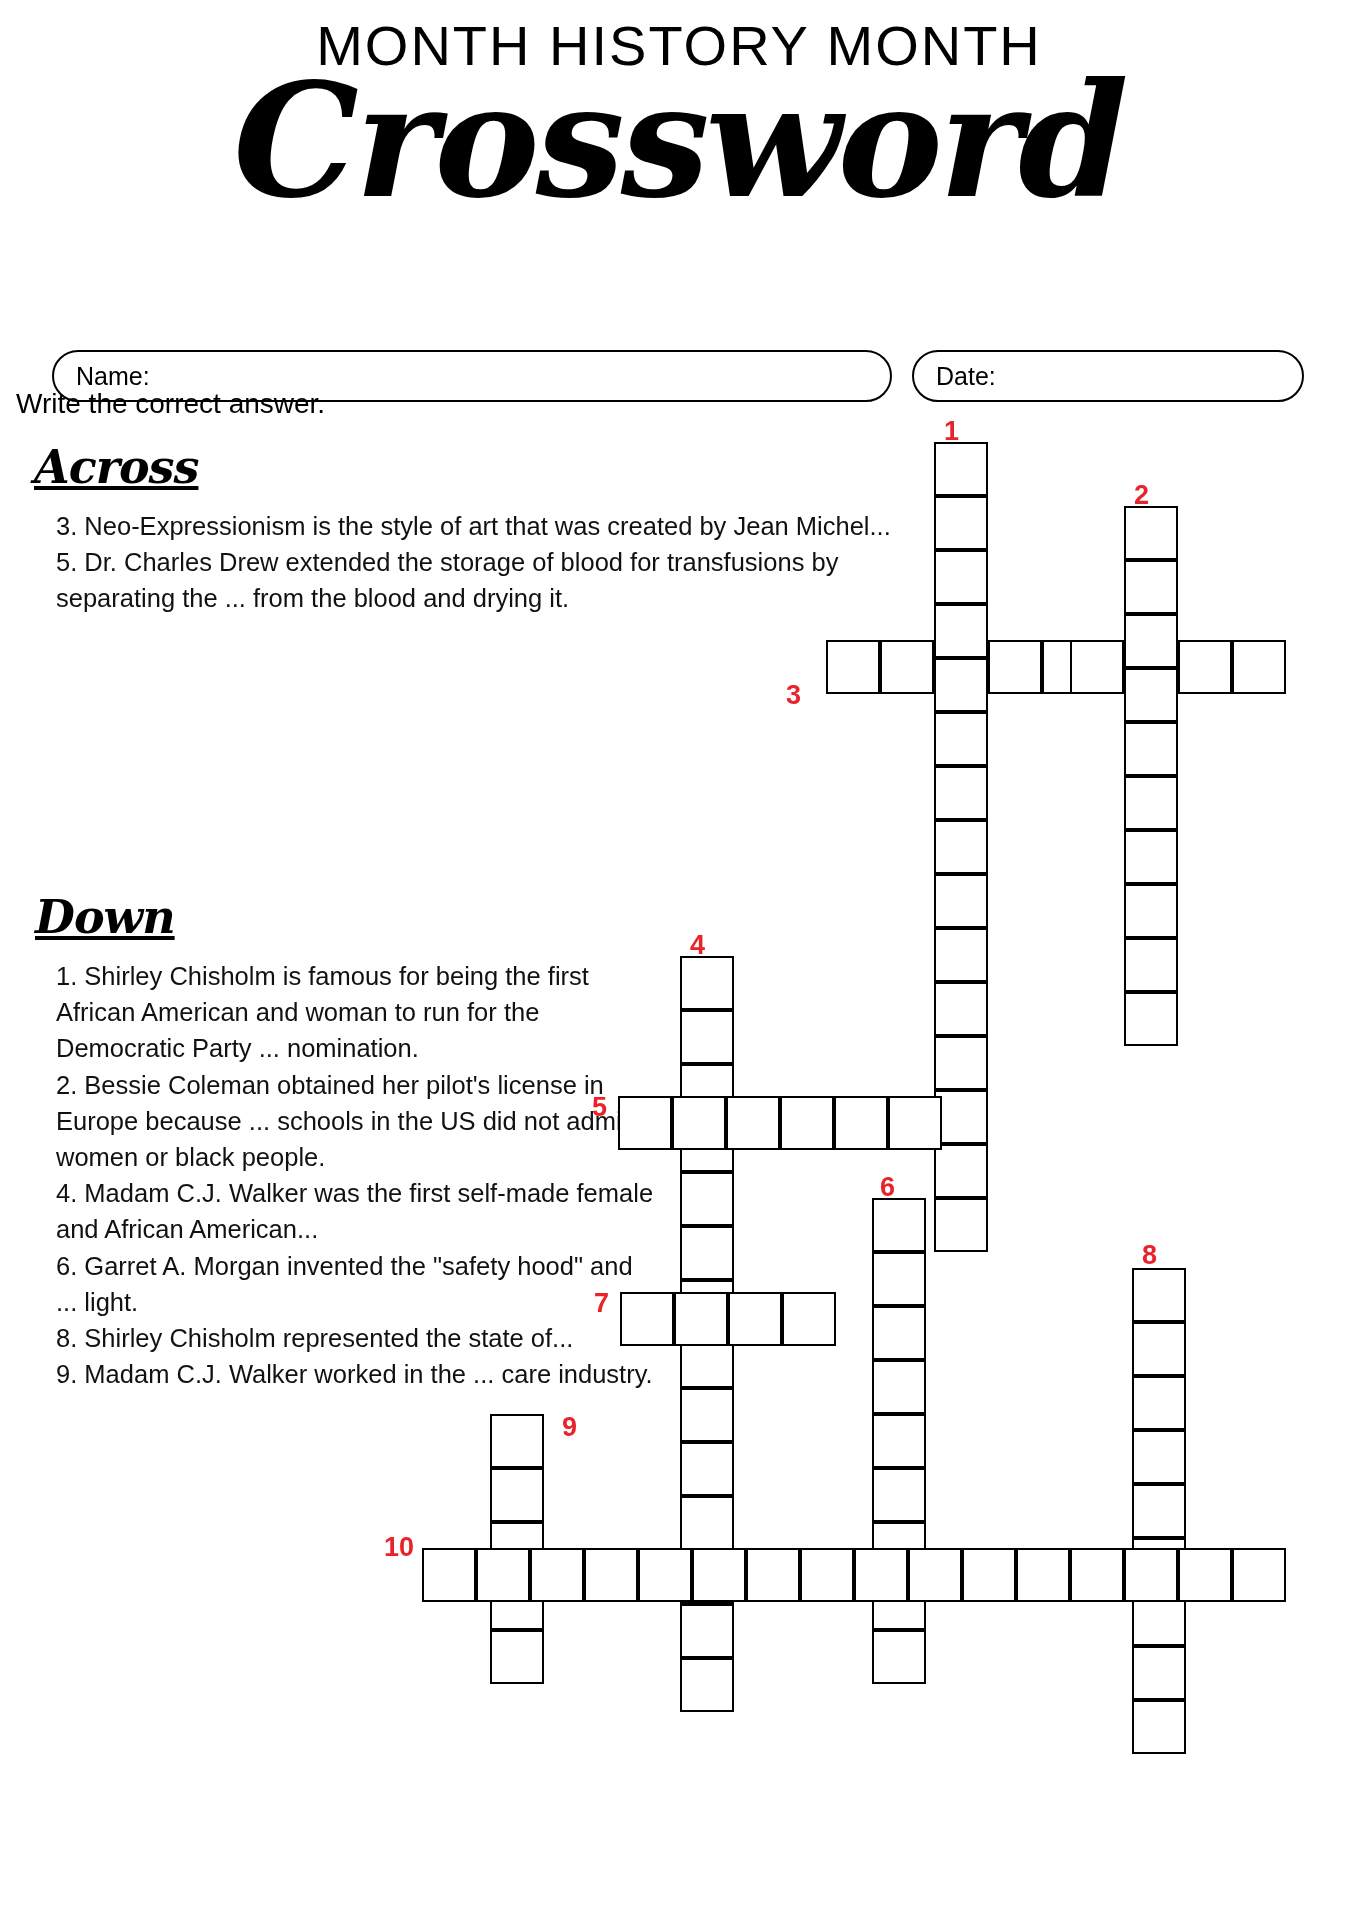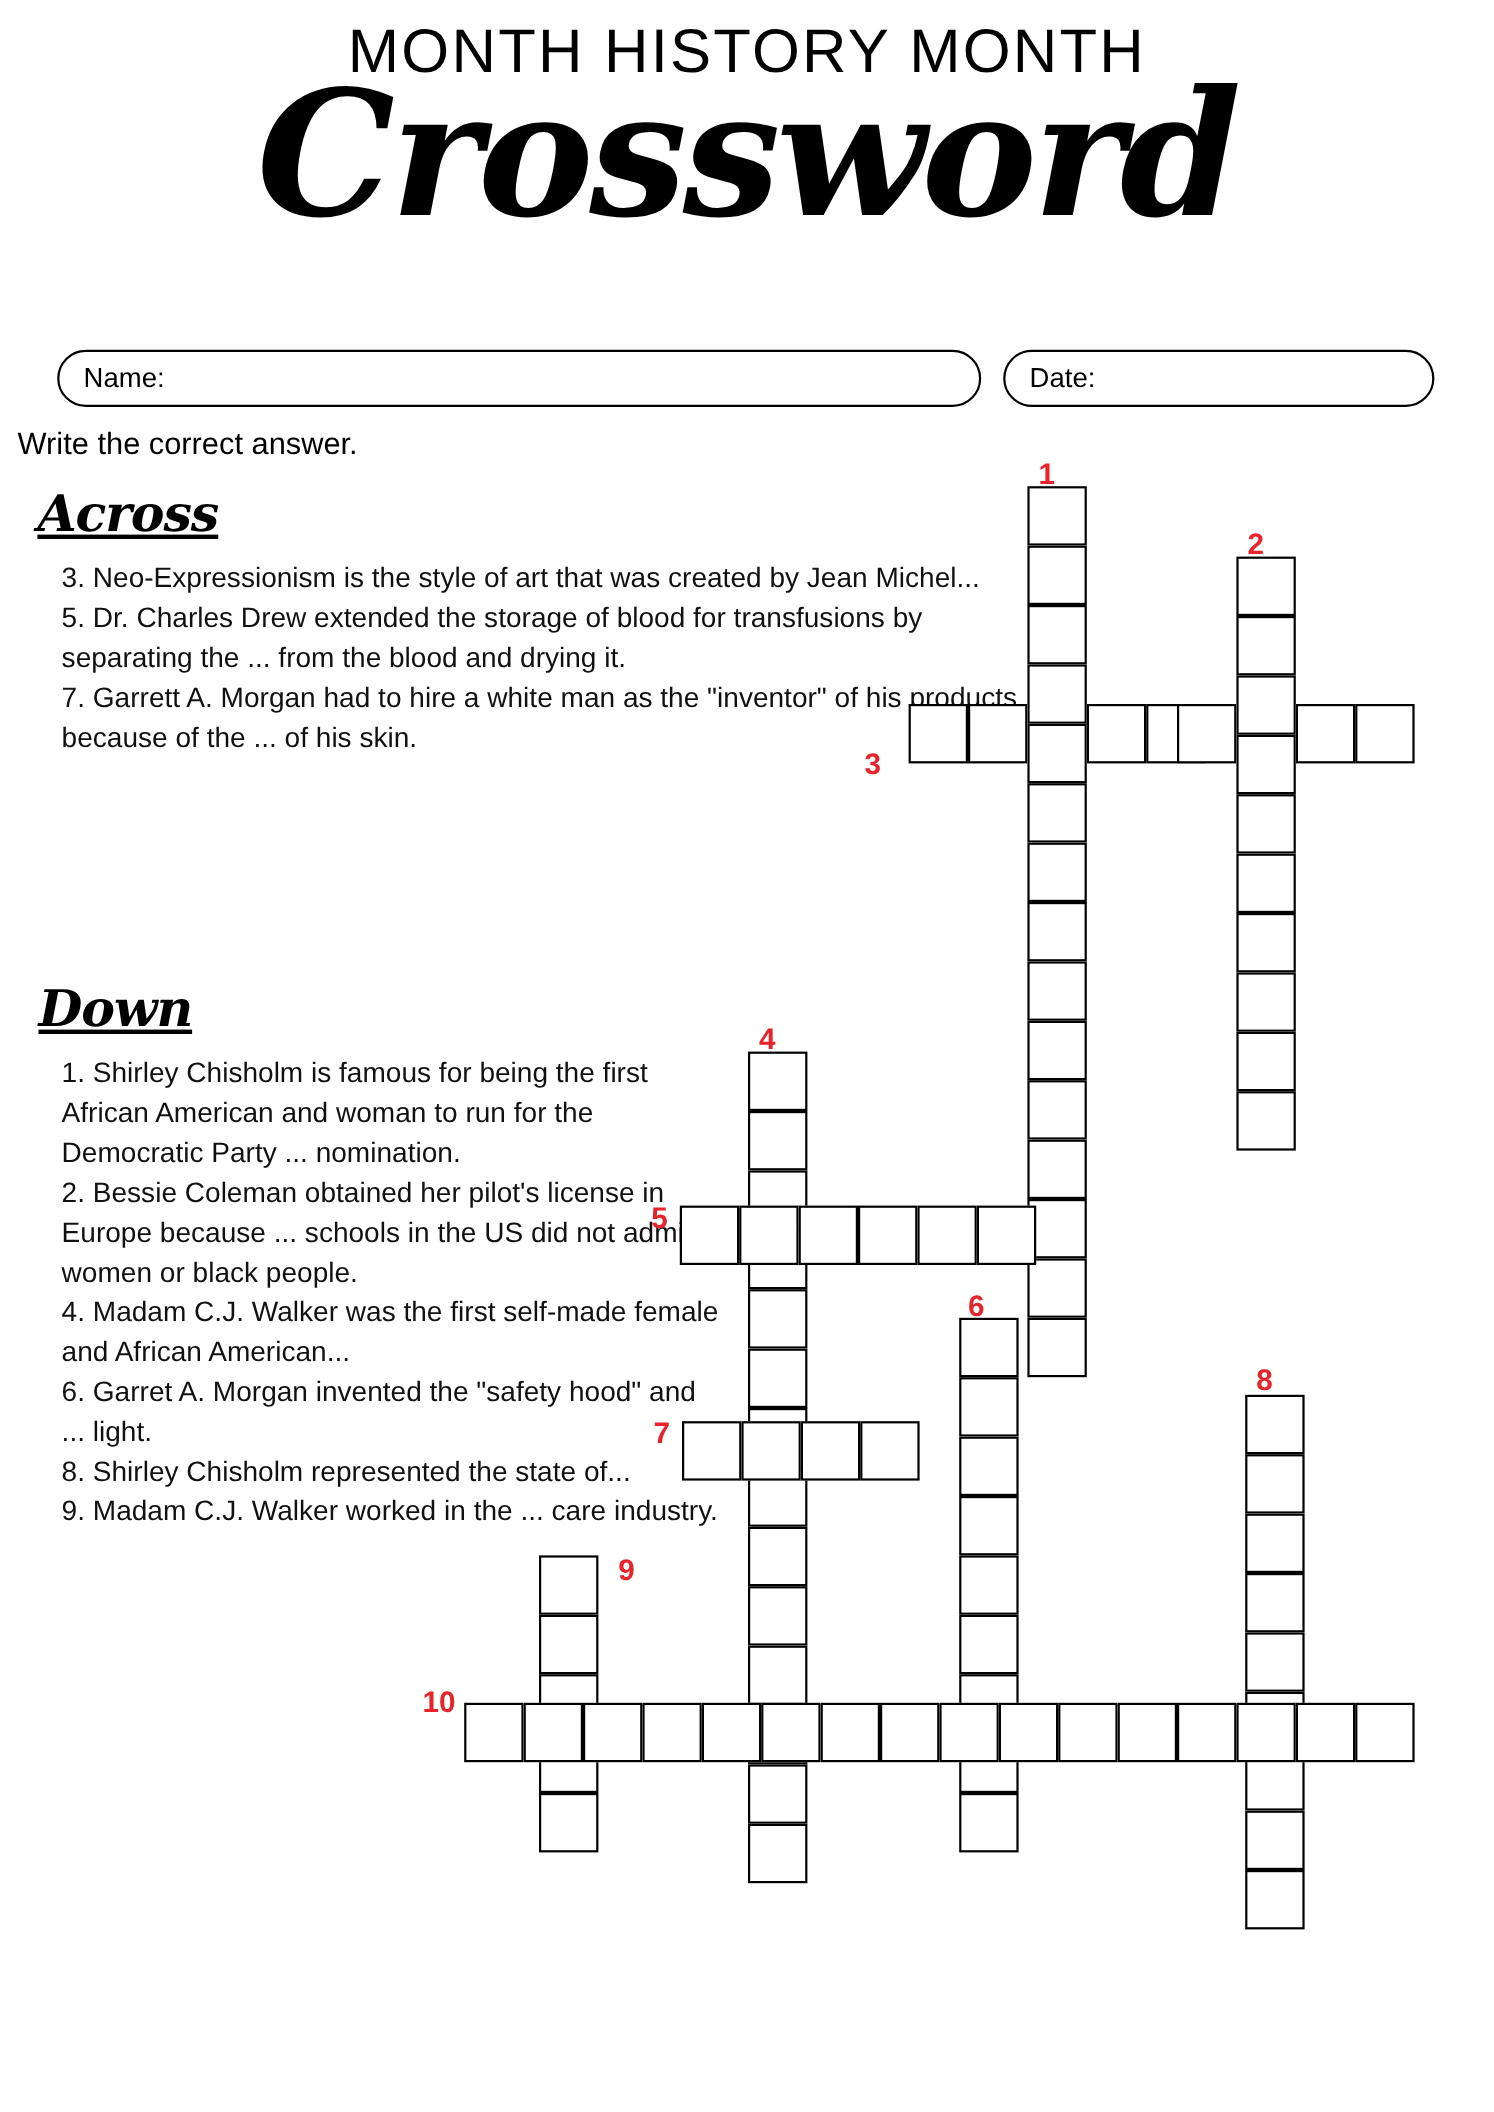--- a/index.html
+++ b/index.html
@@ -45,20 +45,21 @@
 
   
   .field {
     position: absolute;
     border: 2px solid #000;
     border-radius: 26px;
     height: 52px;
     display: flex;
     align-items: center;
     box-sizing: border-box;
+    margin-top: 32px;
   }
   .field-label {
     font-family: "Liberation Sans", sans-serif;
     font-size: 25px;
     padding-left: 22px;
     color: #000;
   }
   #name-field { left: 52px; top: 318px; width: 840px; }
   #date-field { left: 912px; top: 318px; width: 392px; }
 
@@ -138,21 +139,20 @@
 <div class="field" id="date-field">
   <span class="field-label">Date:</span>
 </div>
 
 <div class="instruction">Write the correct answer.</div>
 
 <div class="section-head" id="across-head">Across</div>
 <div class="clue-list" id="across-clues">
   <div class="clue">3. Neo-Expressionism is the style of art that was created by Jean Michel...</div>
   <div class="clue">5. Dr. Charles Drew extended the storage of blood for transfusions by separating the ... from the blood and drying it.</div>
-  <div class="clue">7. Garrett A. Morgan had to hire a white man as the "inventor" of his products because of the ... of his skin.</div>
 </div>
 
 <div class="section-head" id="down-head">Down</div>
 <div class="clue-list" id="down-clues">
   <div class="clue">1. Shirley Chisholm is famous for being the first African American and woman to run for the Democratic Party ... nomination.</div>
   <div class="clue">2. Bessie Coleman obtained her pilot's license in Europe because ... schools in the US did not admit women or black people.</div>
   <div class="clue">4. Madam C.J. Walker was the first self-made female and African American...</div>
   <div class="clue">6. Garret A. Morgan invented the "safety hood" and ... light.</div>
   <div class="clue">8. Shirley Chisholm represented the state of...</div>
   <div class="clue">9. Madam C.J. Walker worked in the ... care industry.</div>

